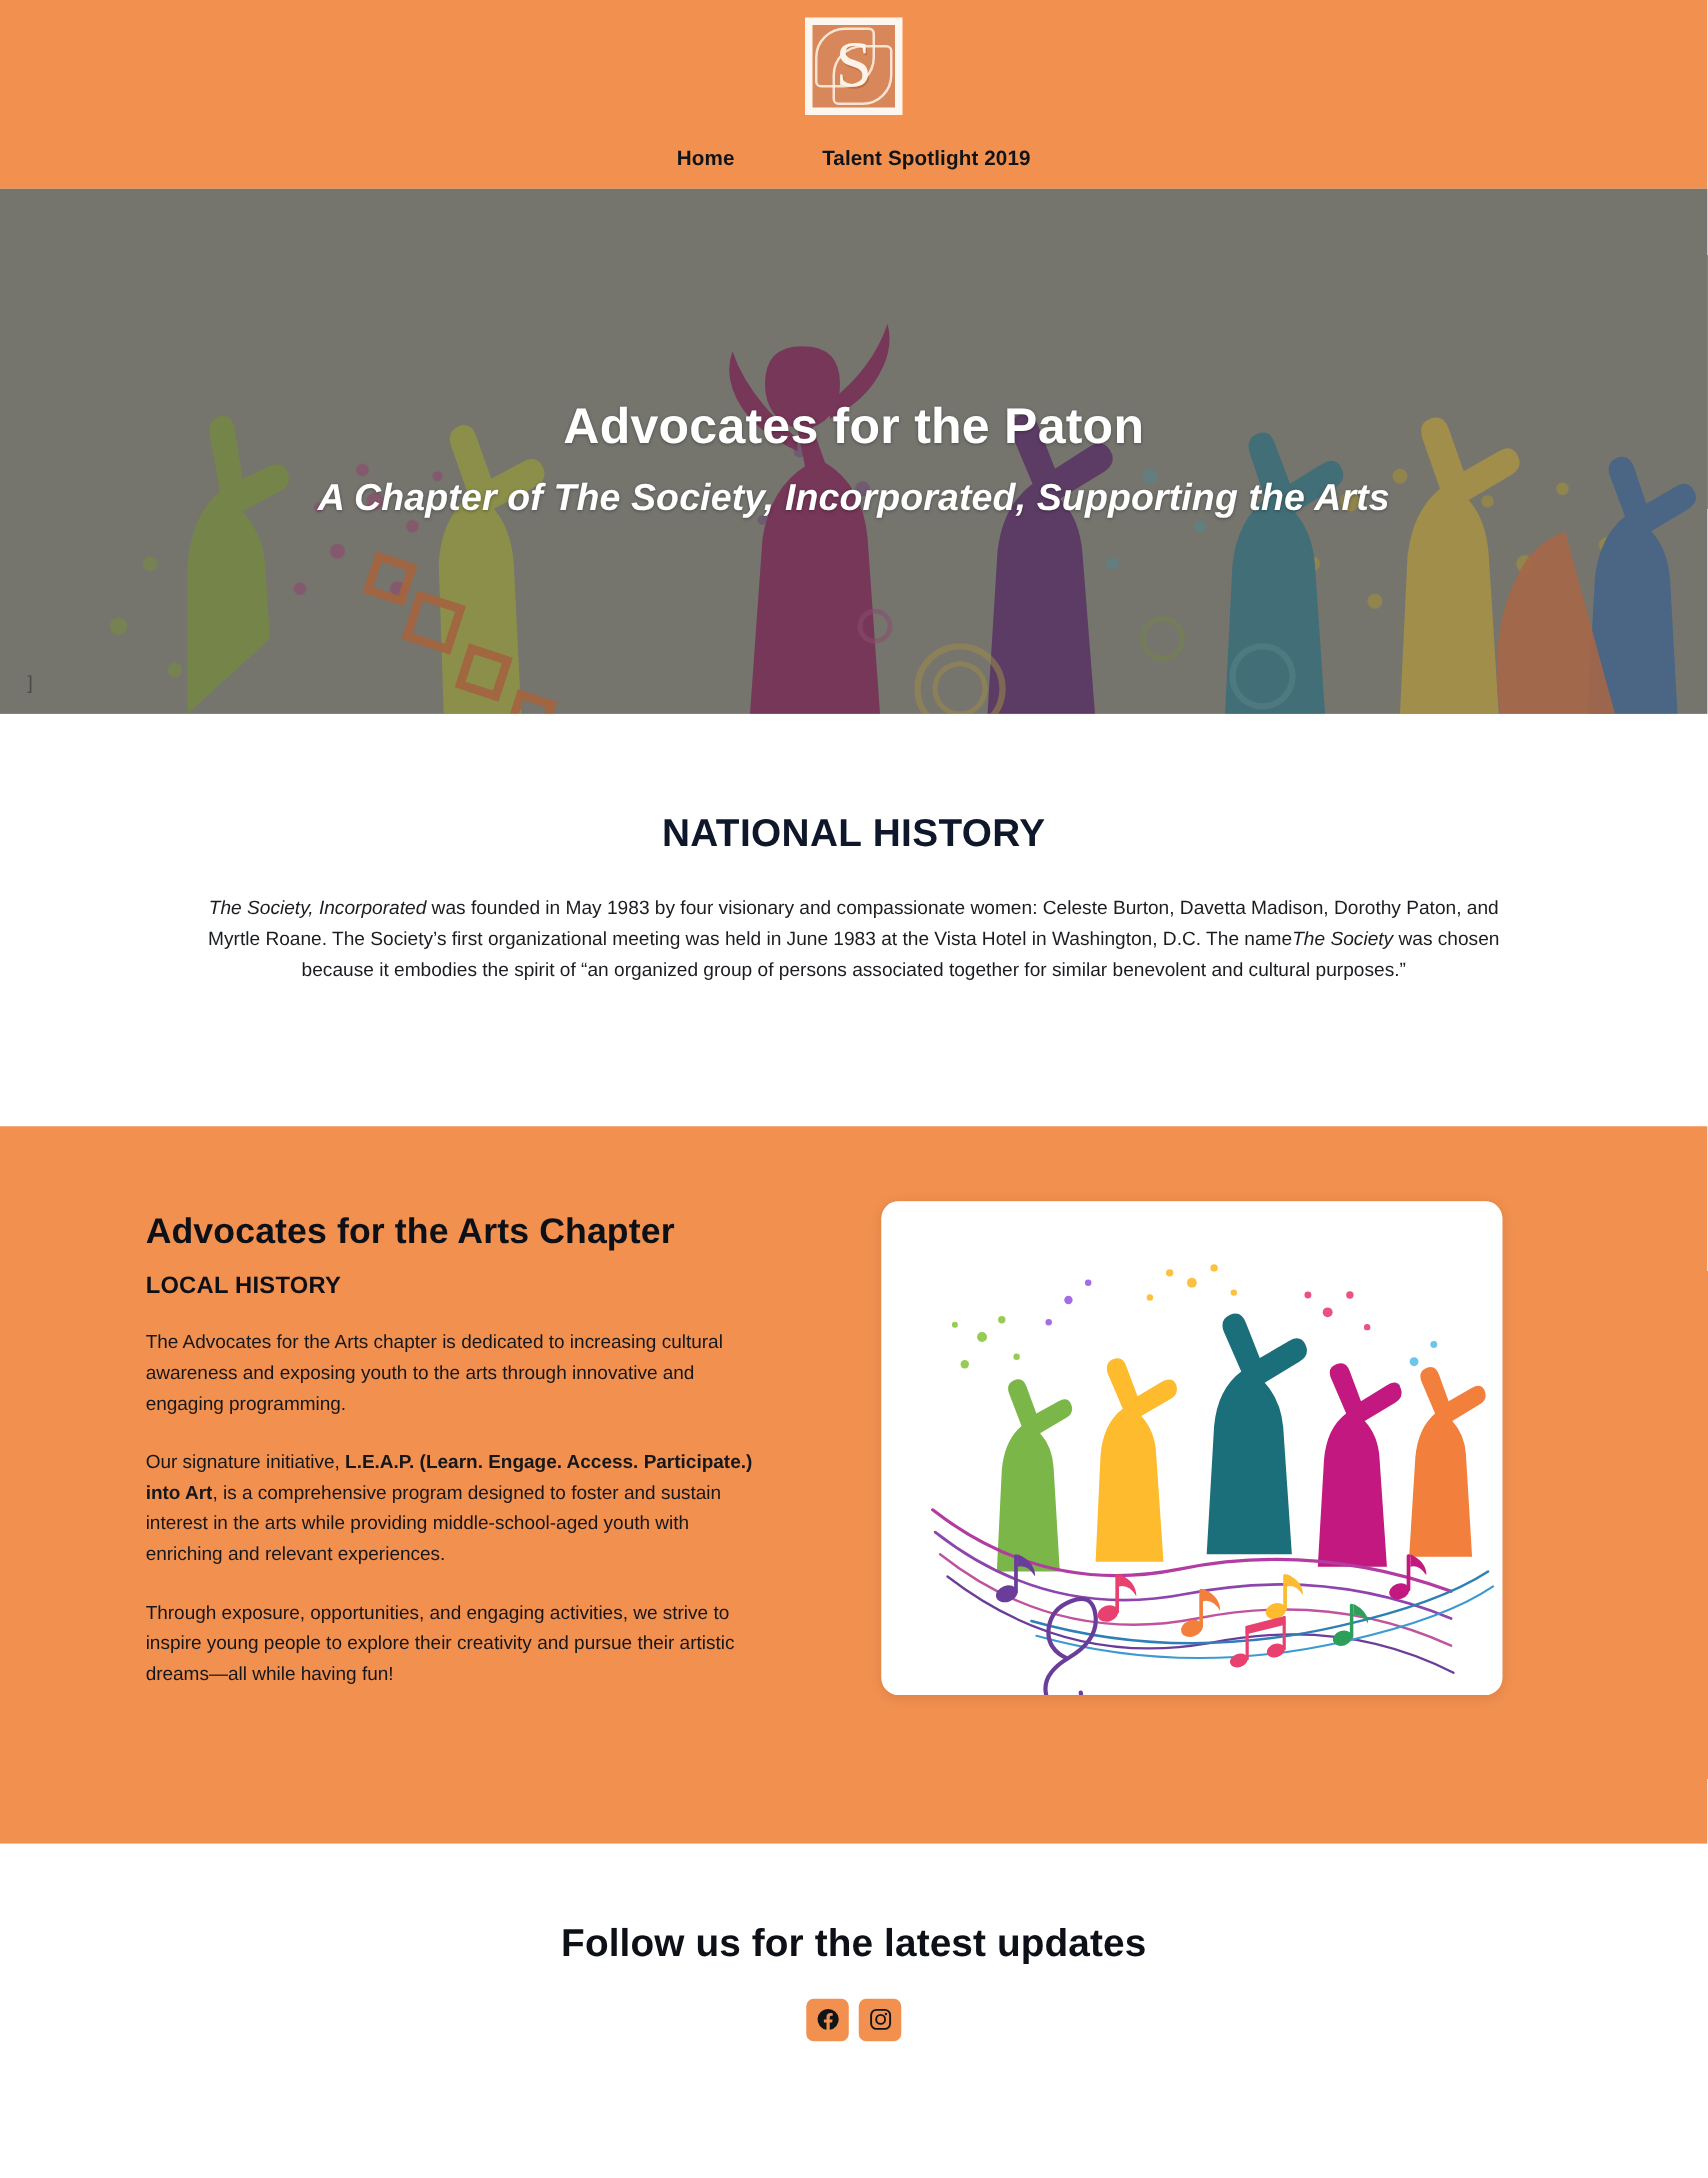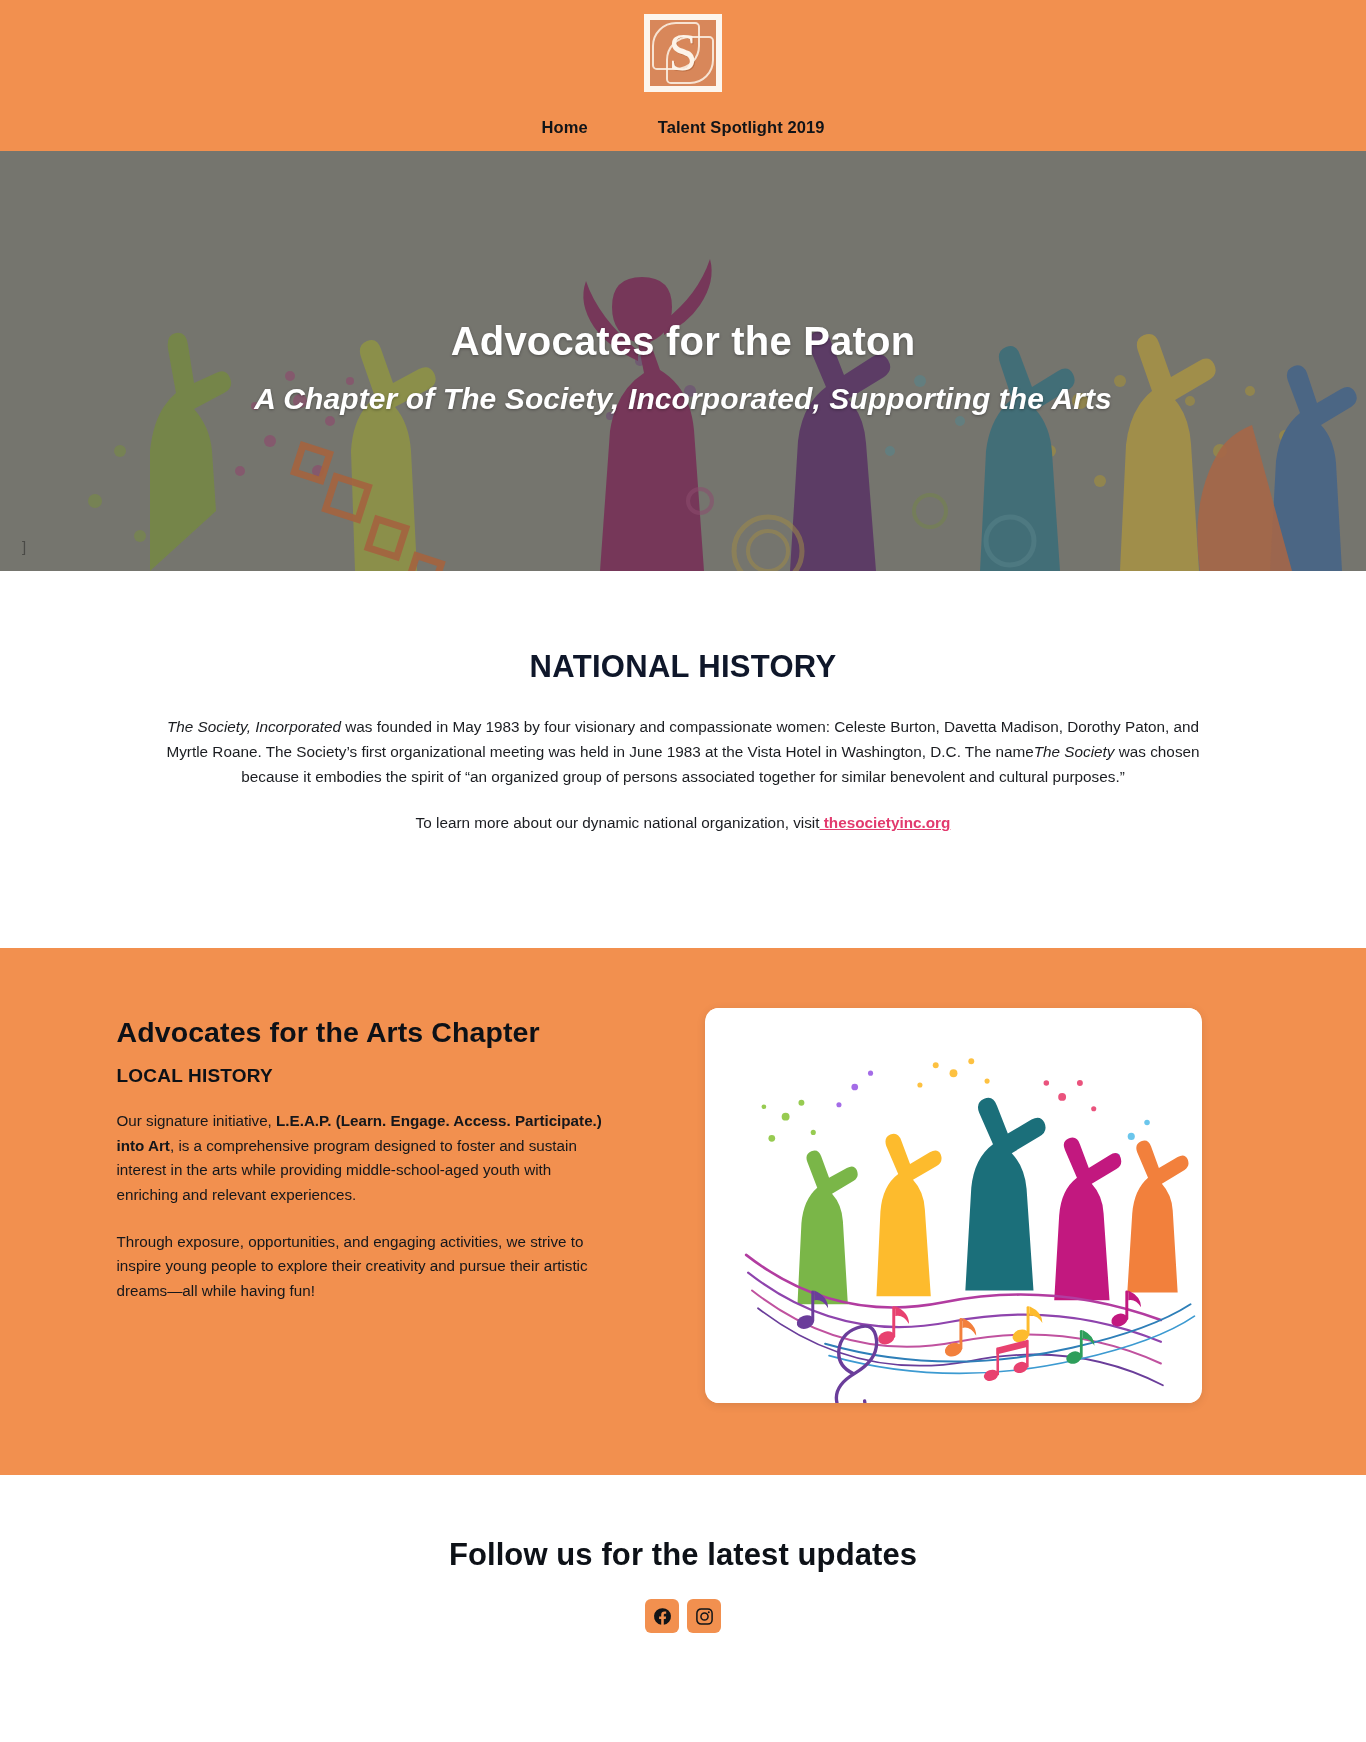--- a/index.html
+++ b/index.html
@@ -141,21 +141,21 @@
   .nat-link {
     color: #e23a6e;
     font-weight: 700;
     text-decoration: underline;
     cursor: pointer;
   }
 
   
   .chapter {
     background: #f2904f;
-    padding: 60px 0 72px 0;
+    padding: 60px 0 100px 0;
   }
   .chapter-wrap {
     width: 1145px;
     margin: 0 auto;
     display: flex;
     gap: 48px;
     align-items: flex-start;
     padding-left: 6px;
   }
   .chapter-left { width: 540px; padding-top: 8px; }
@@ -335,32 +335,30 @@
 
 <section class="national">
   <div class="wrap-1040">
     <h2 class="section-title">NATIONAL HISTORY</h2>
 
     <p class="nat-p">
       <em>The Society, Incorporated</em><span> was founded in May 1983 by four visionary and compassionate women: Celeste Burton, Davetta Madison, Dorothy Paton, and Myrtle Roane. The Society’s first organizational meeting was held in June 1983 at the Vista Hotel in Washington, D.C. The name</span><em>The Society</em><span> was chosen because it embodies the spirit of “an organized group of persons associated together for similar benevolent and cultural purposes.”</span>
     </p>
 
 
-    <p class="nat-p">
-      <span>To learn more about our dynamic national organization, visit</span><a class="nat-link"> thesocietyinc.org</a>
-    </p>
   </div>
 </section>
 
 <section class="chapter">
   <div class="chapter-wrap">
     <div class="chapter-left">
       <h2 class="chapter-h1">Advocates for the Arts Chapter</h2>
       <h3 class="chapter-h2">LOCAL HISTORY</h3>
 
+      <p class="chapter-p">The Advocates for the Arts chapter is dedicated to increasing cultural awareness and exposing youth to the arts through innovative and engaging programming.</p>
 
       <p class="chapter-p">
         <span>Our signature initiative, </span><b>L.E.A.P. (Learn. Engage. Access. Participate.) into Art</b><span>, is a comprehensive program designed to foster and sustain interest in the arts while providing middle-school-aged youth with enriching and relevant experiences.</span>
       </p>
 
       <p class="chapter-p">Through exposure, opportunities, and engaging activities, we strive to inspire young people to explore their creativity and pursue their artistic dreams—all while having fun!</p>
     </div>
 
     <div class="chapter-right">
       <div class="art-card">

